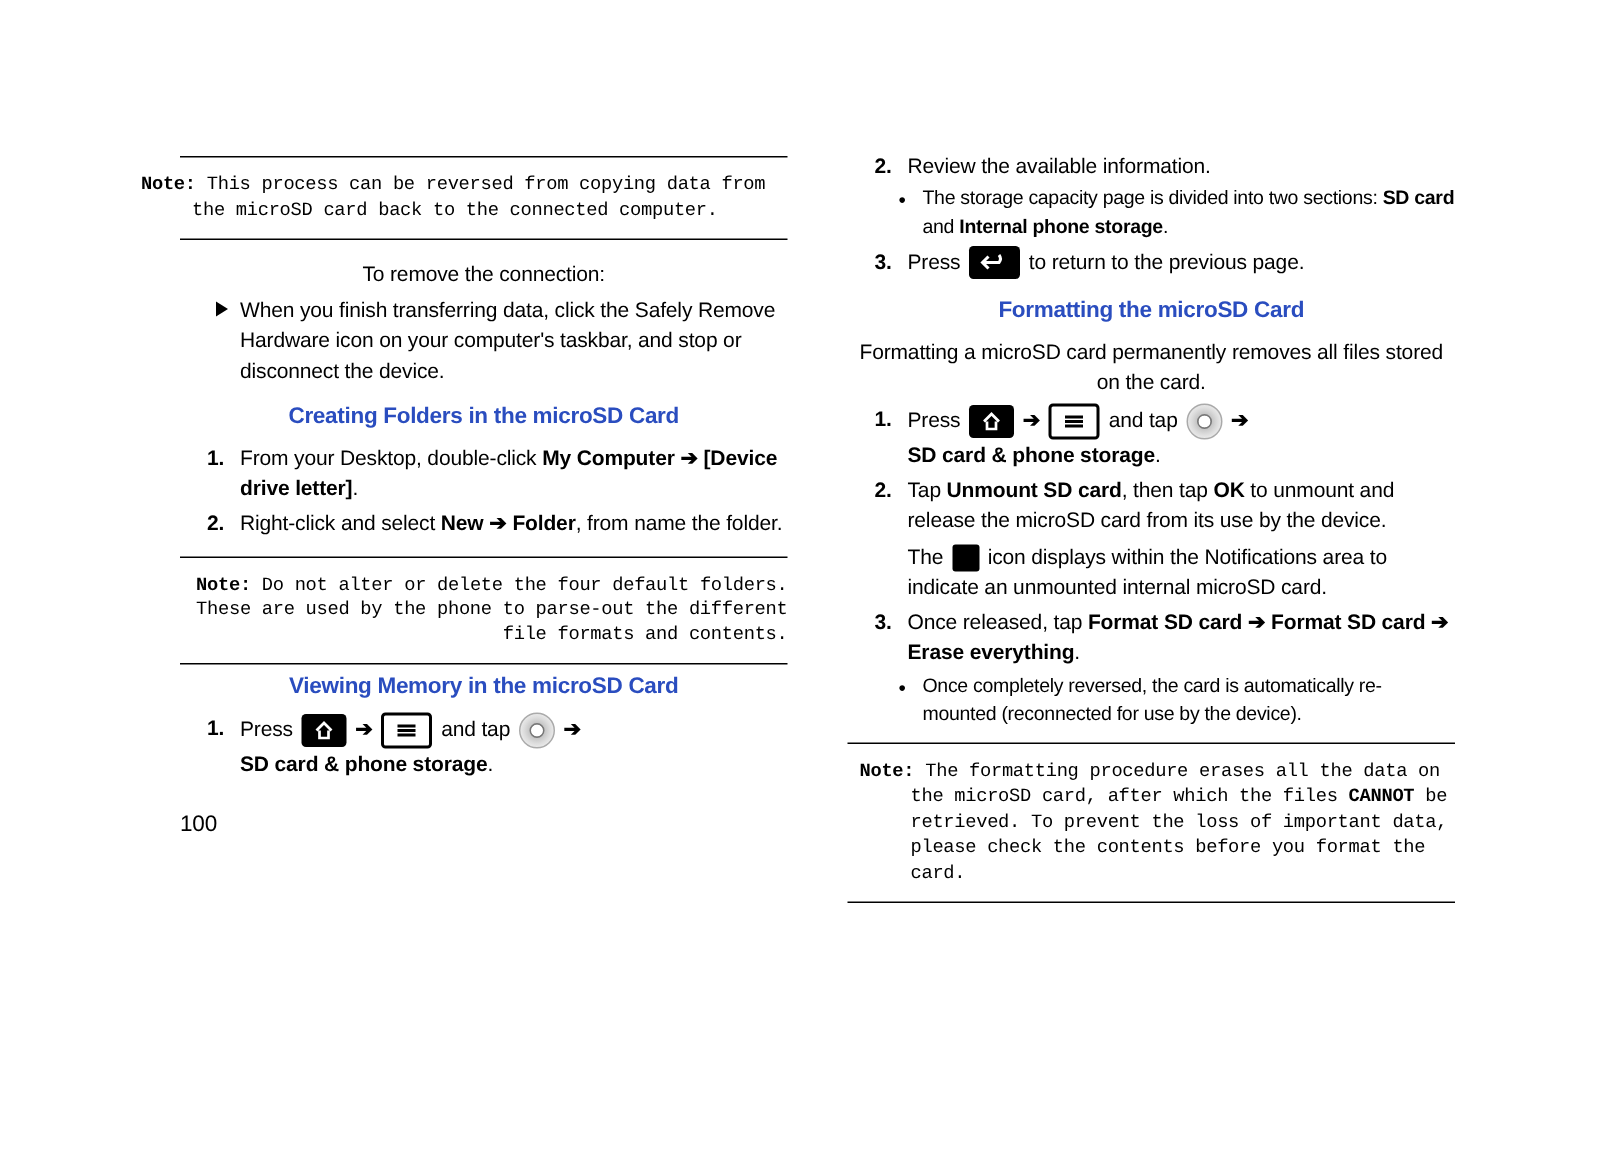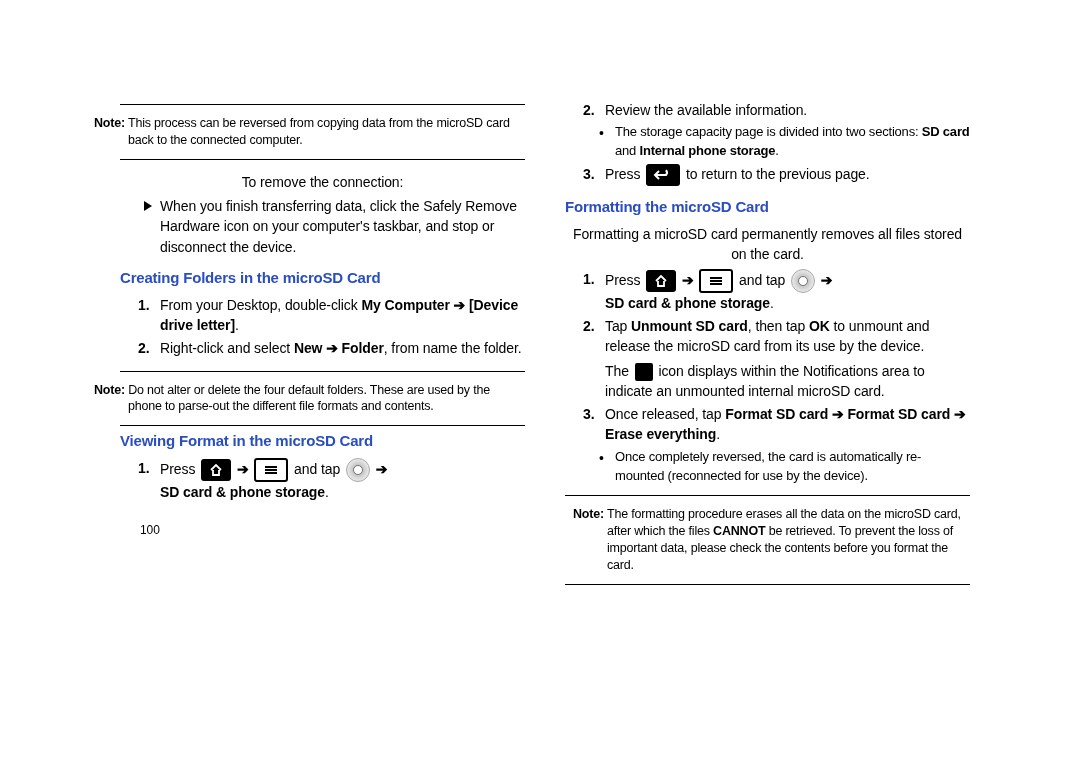--- a/index.html
+++ b/index.html
@@ -34,20 +34,21 @@
     line-height: 1.35;
     letter-spacing: -0.2px;
   }
   .note-block .b { font-weight: bold; }
   .heading-blue {
     color: #2a4dbf;
     font-weight: 800;
     font-size: 15px;
     margin: 10px 0 6px 0;
     letter-spacing: -0.2px;
+    text-align: center;
   }
   .para { margin: 4px 0; text-align: center; }
   .indent0 { margin-left: 0px; }
   .indent1 { margin-left: 18px; }
   .ol-item { display: flex; margin: 3px 0 3px 18px; }
   .ol-num { font-weight: bold; min-width: 22px; }
   .ol-body { flex: 1; }
   .ul-item { display: flex; margin: 2px 0 2px 34px; }
   .ul-bullet { min-width: 16px; font-size: 14px; }
   .ul-body { flex:1; font-size: 13px; letter-spacing: -0.2px; }
@@ -83,22 +84,22 @@
   }
   .icon-circle::after{
     content:""; position:absolute; left:50%; top:50%;
     width:8px; height:8px; border:1.5px solid #777; border-radius:50%;
     transform:translate(-50%,-50%);
   }
   .icon-sd {
     width:18px; height:18px; background:#000; border-radius:2px;
     position:relative;
   }
-  .page-number { font-size:12px; margin-top:20px;margin-left:20px; }
-  .note-indent { padding-left: 34px; text-indent: -34px; }
+  .page-number { font-size:15px; margin-top:20px; }
+  .note-indent { padding-left: 34px; text-indent: -34px; font-family: Liberation Mono, monospace; }
   svg { display:block;}
 </style>
 </head>
 <body>
 
 <div class="page">
 
   <div class="col">
 
     <div class="rule"></div>
@@ -124,26 +125,26 @@
     </div>
 
     <div class="ol-item">
       <div class="ol-num">2.</div>
       <div class="ol-body">
         <span>Right-click and select </span><span class="b">New</span><span class="arrow"> ➔ </span><span class="b">Folder</span><span>, from name the folder.</span>
       </div>
     </div>
 
     <div class="rule" style="margin-top:12px;"></div>
-    <div class="note-block note-indent" style="padding:6px 0 6px 8px;">
+    <div class="note-block note-indent" style="padding:6px 0 6px 8px;text-align:right;">
       <span class="b">Note:</span><span> Do not alter or delete the four default folders. These are used by the phone to parse-out the different file formats and contents.</span>
     </div>
     <div class="rule"></div>
 
-    <div class="heading-blue" style="margin-top:0;">Viewing Format in the microSD Card</div>
+    <div class="heading-blue" style="margin-top:0;">Viewing Memory in the microSD Card</div>
 
 
     <div class="ol-item">
       <div class="ol-num">1.</div>
       <div class="ol-body">
         <span>Press </span>
         <span class="icon icon-box-black">
           <svg width="14" height="14" viewBox="0 0 14 14">
               <path d="M2 7 L7 2 L12 7 M4 7 V12 H10 V7" stroke="#fff" stroke-width="1.8" fill="none"></path>
             </svg>

